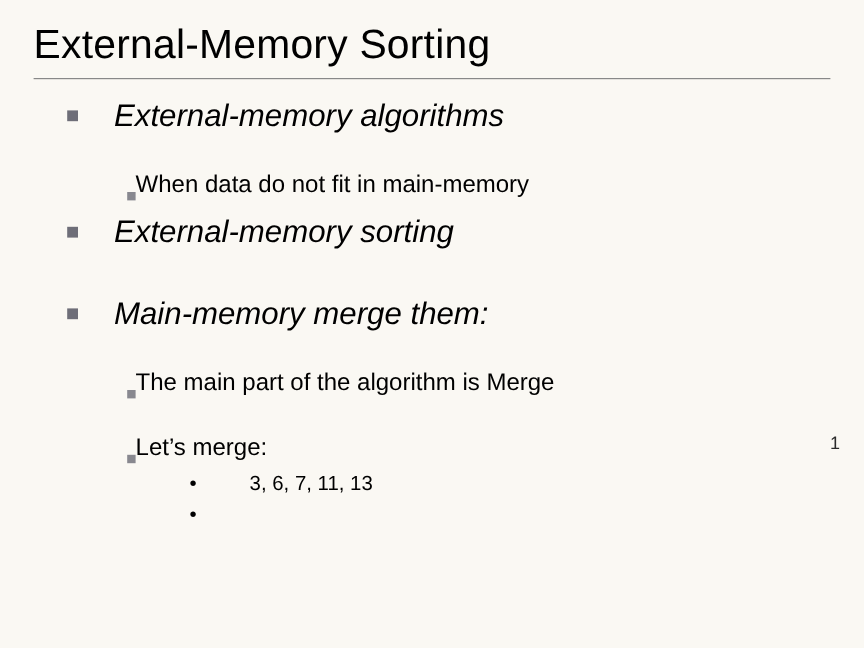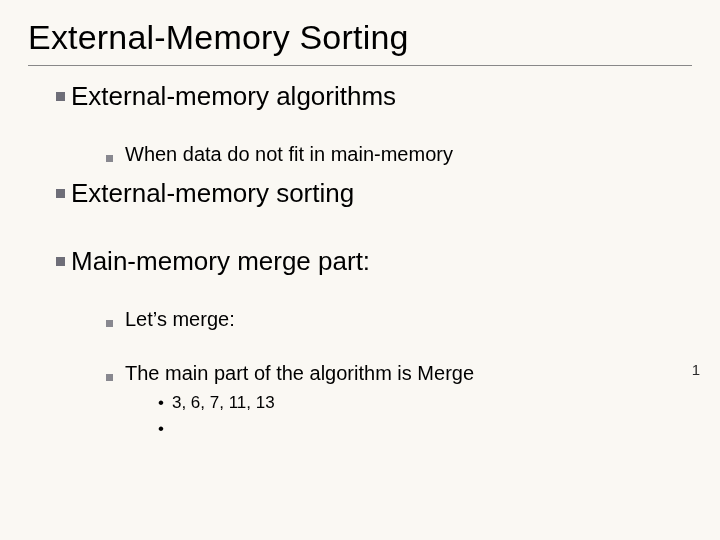--- a/index.html
+++ b/index.html
@@ -30,51 +30,53 @@
     border: none;
     border-top: 1px solid #888;
     margin: 0 0 14px 0;
   }
   .lvl1 {
     margin: 10px 0 8px 28px;
   }
   .lvl1 .row {
     display: flex;
     align-items: flex-start;
-    gap: 6px;
+    gap: 30px;
+    font-style: italic;
   }
   .lvl1 .txt {
     font-size: 26px;
     line-height: 1.25;
   }
   .lvl2 {
     margin: 6px 0 6px 78px;
   }
   .lvl2 .row {
     display: flex;
-    align-items: center;
-    gap: 12px;
+    align-items: flex-end;
+    gap: 0;
     margin-top: 28px;
   }
   .lvl2 .txt {
     font-size: 20px;
     line-height: 1.3;
     max-width: 560px;
   }
   .lvl3 {
     margin: 4px 0 2px 130px;
   }
   .lvl3 .row {
     display: flex;
     align-items: flex-start;
     gap: 8px;
   }
   .lvl3 .txt {
     font-size: 17px;
     line-height: 1.35;
+    margin-left: 36px;
   }
   .sq {
     width: 9px;
     height: 9px;
     background: #6e6e78;
     flex: 0 0 auto;
     margin-top: 12px;
   }
   .sq-sm {
     width: 7px;
@@ -123,33 +125,33 @@
       <div class="sq"></div>
       <div class="txt">External-memory sorting</div>
     </div>
   </div>
 
   <div class="gap-lg"></div>
 
   <div class="lvl1">
     <div class="row">
       <div class="sq"></div>
-      <div class="txt">Main-memory merge part:</div>
+      <div class="txt">Main-memory merge them:</div>
+    </div>
+  </div>
+  <div class="lvl2">
+    <div class="row">
+      <div class="sq-sm"></div>
+      <div class="txt">The main part of the algorithm is Merge</div>
     </div>
   </div>
   <div class="lvl2">
     <div class="row">
       <div class="sq-sm"></div>
       <div class="txt">Let’s merge:</div>
-    </div>
-  </div>
-  <div class="lvl2">
-    <div class="row">
-      <div class="sq-sm"></div>
-      <div class="txt">The main part of the algorithm is Merge</div>
     </div>
   </div>
   <div class="lvl3">
     <div class="row">
       <div class="disc">•</div>
       <div class="txt">3, 6, 7, 11, 13</div>
     </div>
   </div>
   <div class="lvl3">
     <div class="row">

